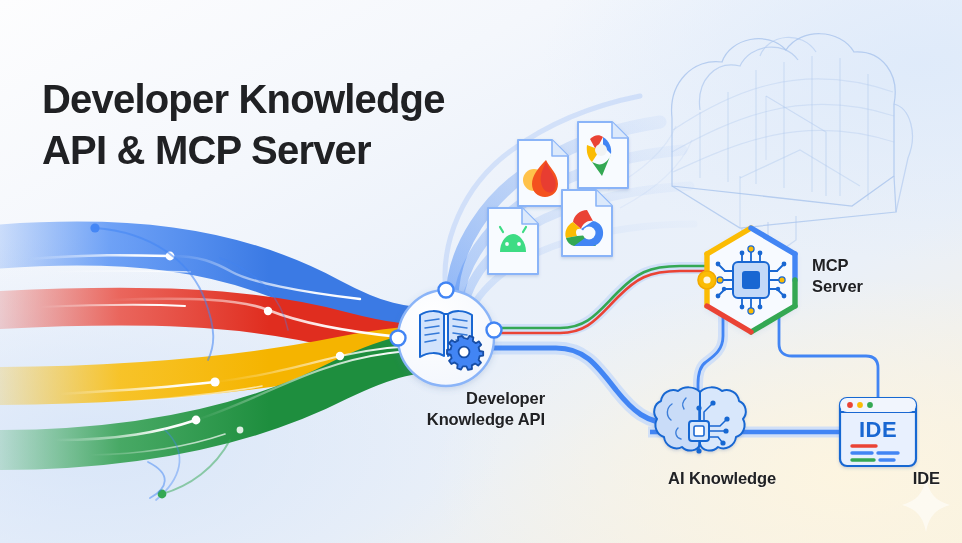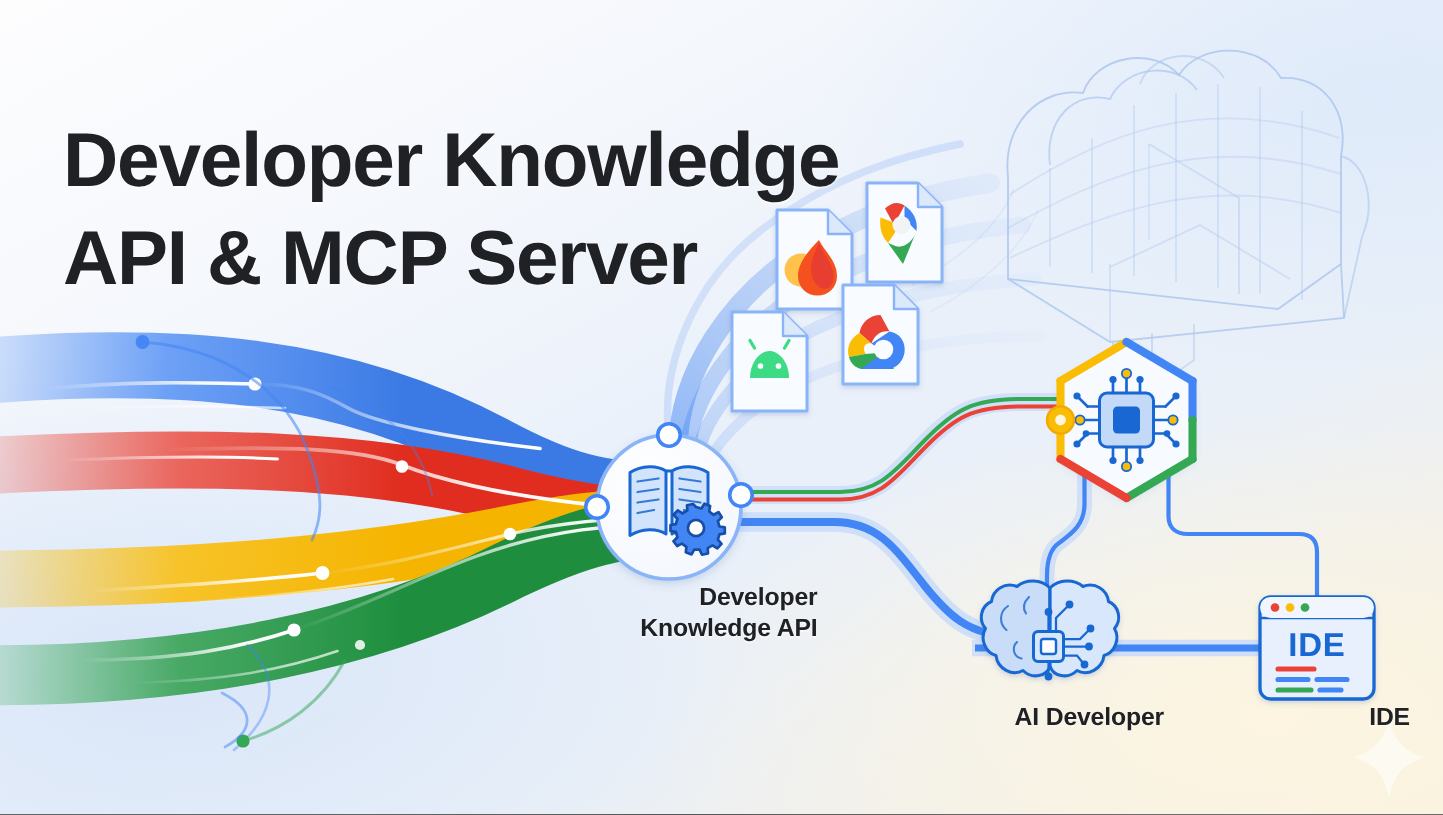--- a/index.html
+++ b/index.html
@@ -26,21 +26,21 @@
     left: 0; top: 0;
     width: 962px;
     height: 543px;
   }
 
   .headline {
     position: absolute;
     left: 42px;
     top: 74px;
     margin: 0;
-    font-size: 51px;
+    font-size: 40px;
     line-height: 1.28;
     font-weight: 700;
     letter-spacing: -0.8px;
     color: #202124;
     white-space: pre-line;
     text-shadow: 0 1px 1px rgba(255,255,255,0.6);
   }
 
   .node-label {
     position: absolute;
@@ -438,16 +438,18 @@
                C923,516 916,509 902,505 C916,501 923,494 926,478 Z" fill="#ffffff"></path>
     </g>
 
   </svg>
 
   <h1 class="headline">Developer Knowledge
 API &amp; MCP Server</h1>
 
   <p class="node-label" id="label-hub">Developer
 Knowledge API</p>
-  <p class="node-label" id="label-ai">AI Developer</p>
+  <p class="node-label" id="label-mcp">MCP
+Server</p>
+  <p class="node-label" id="label-ai">AI Knowledge</p>
   <p class="node-label" id="label-ide">IDE</p>
 
 </div>
 
 </body></html>

